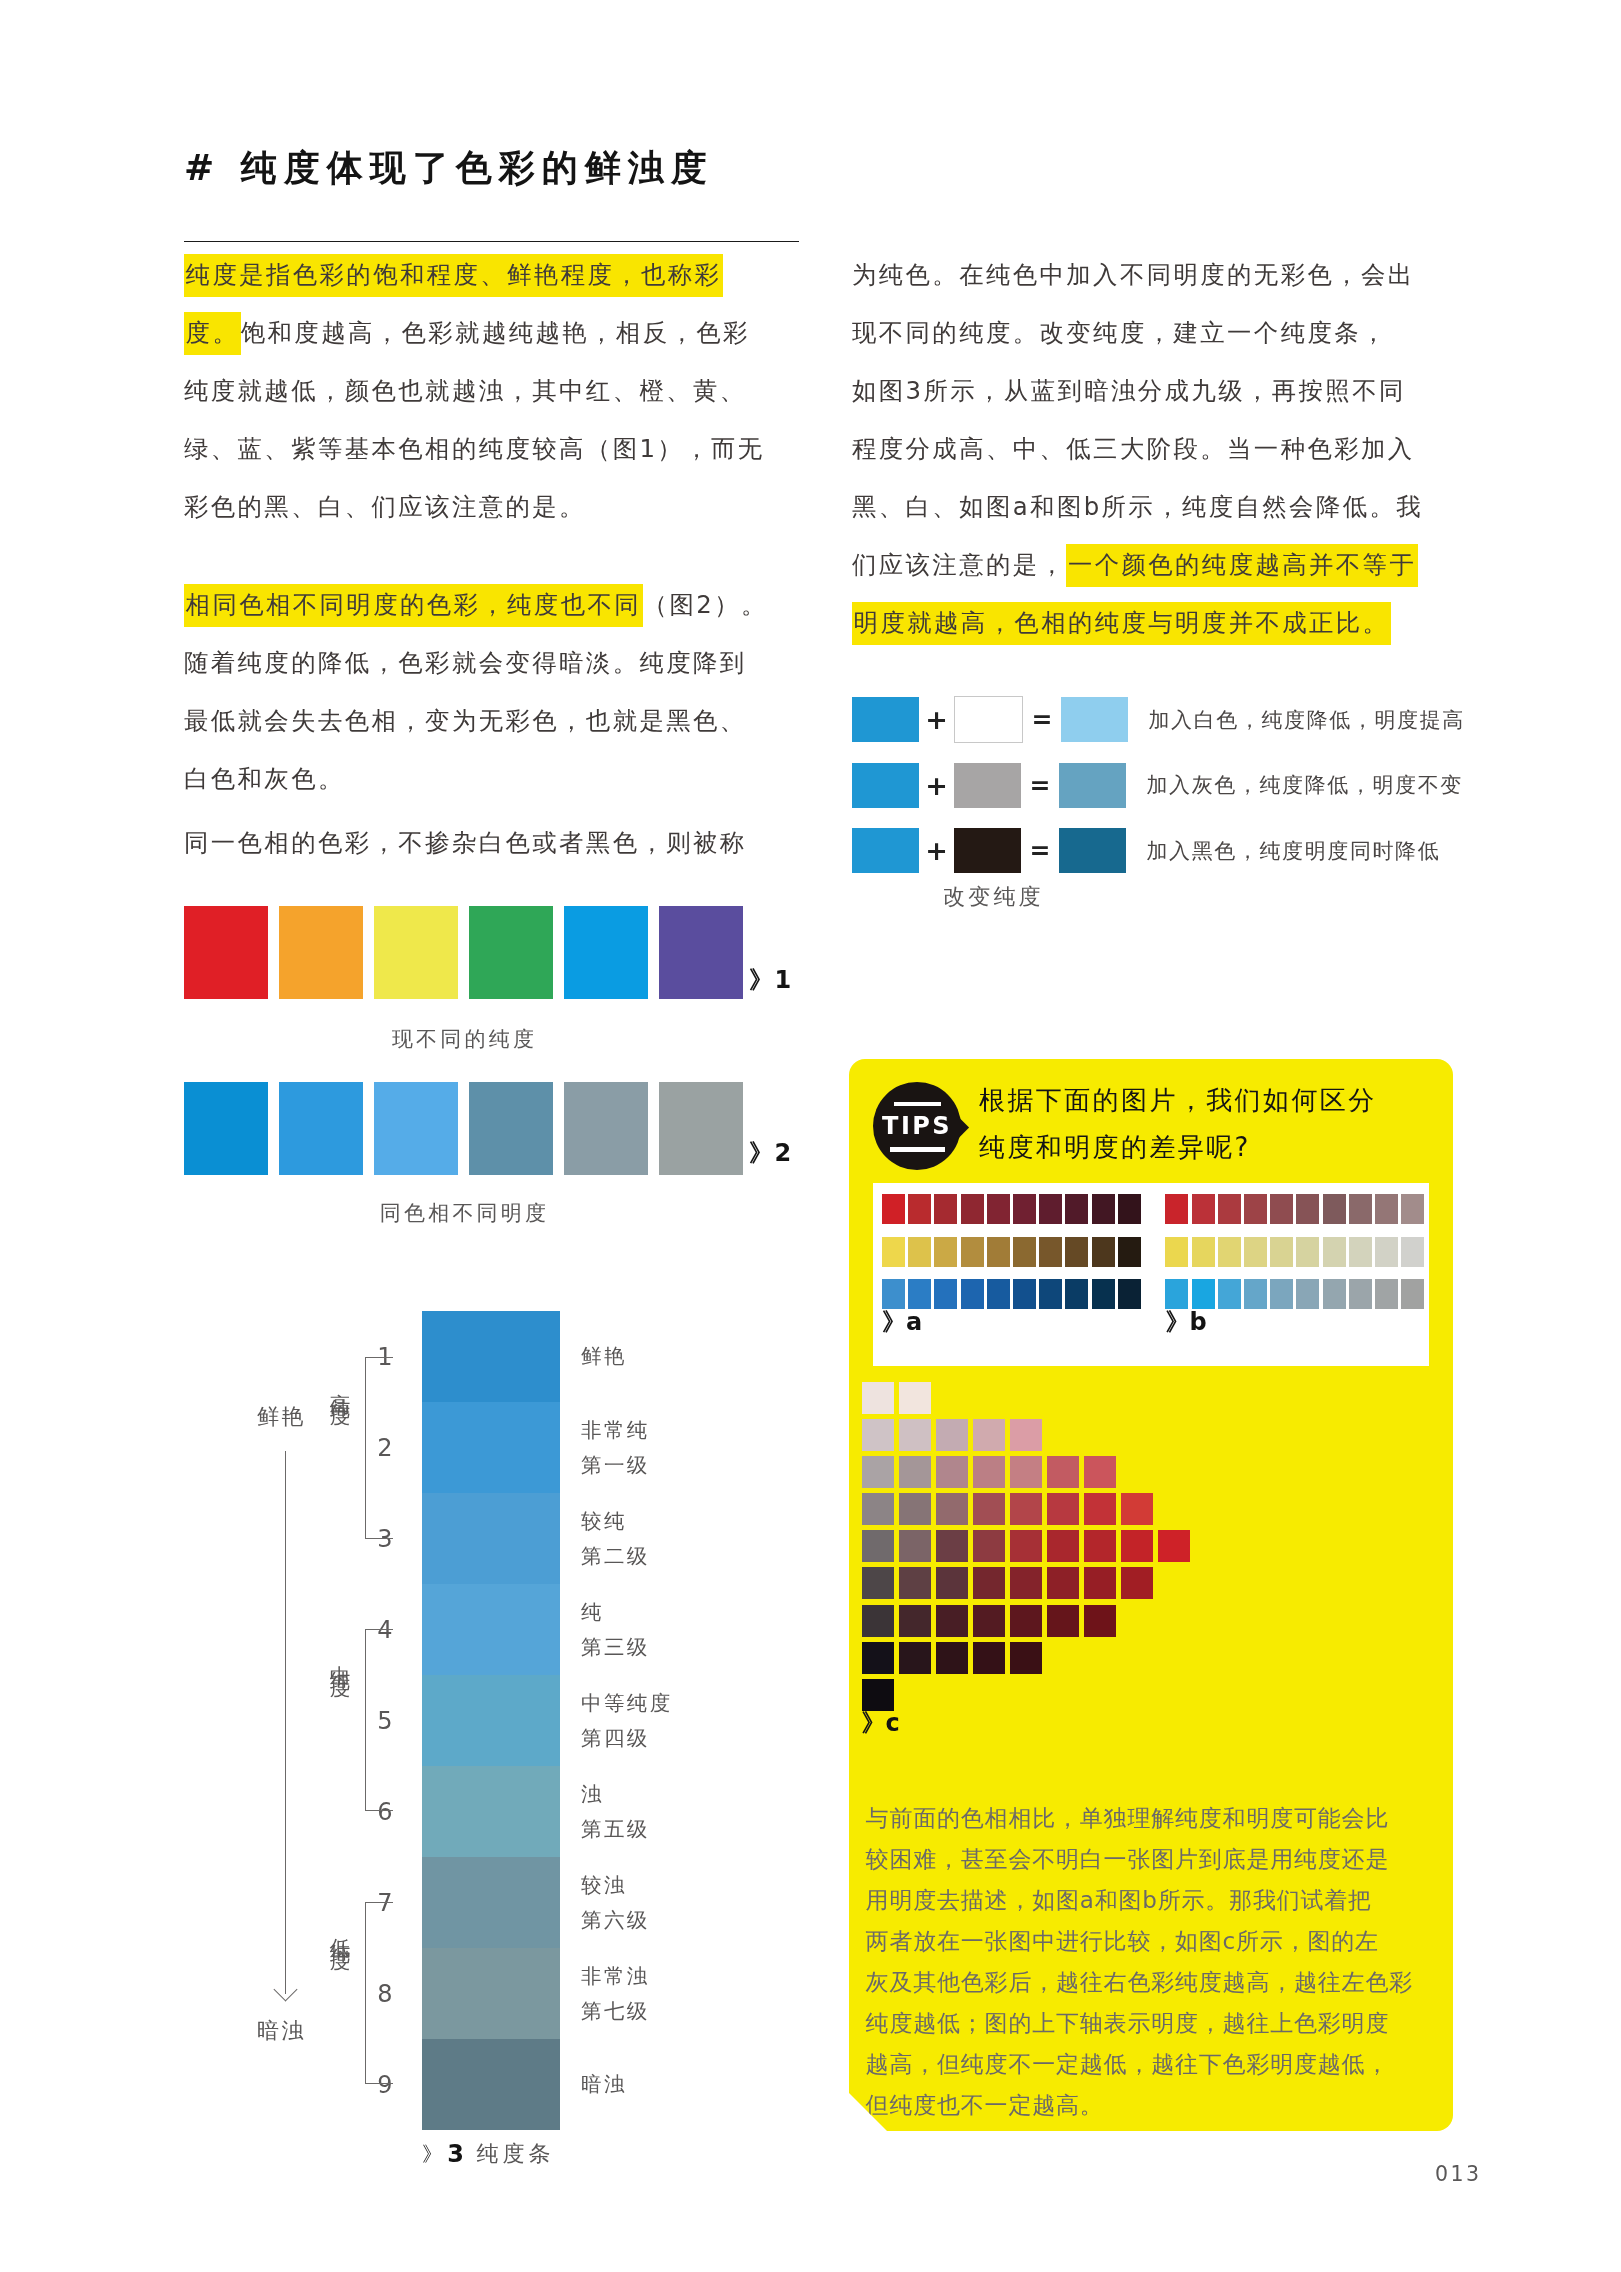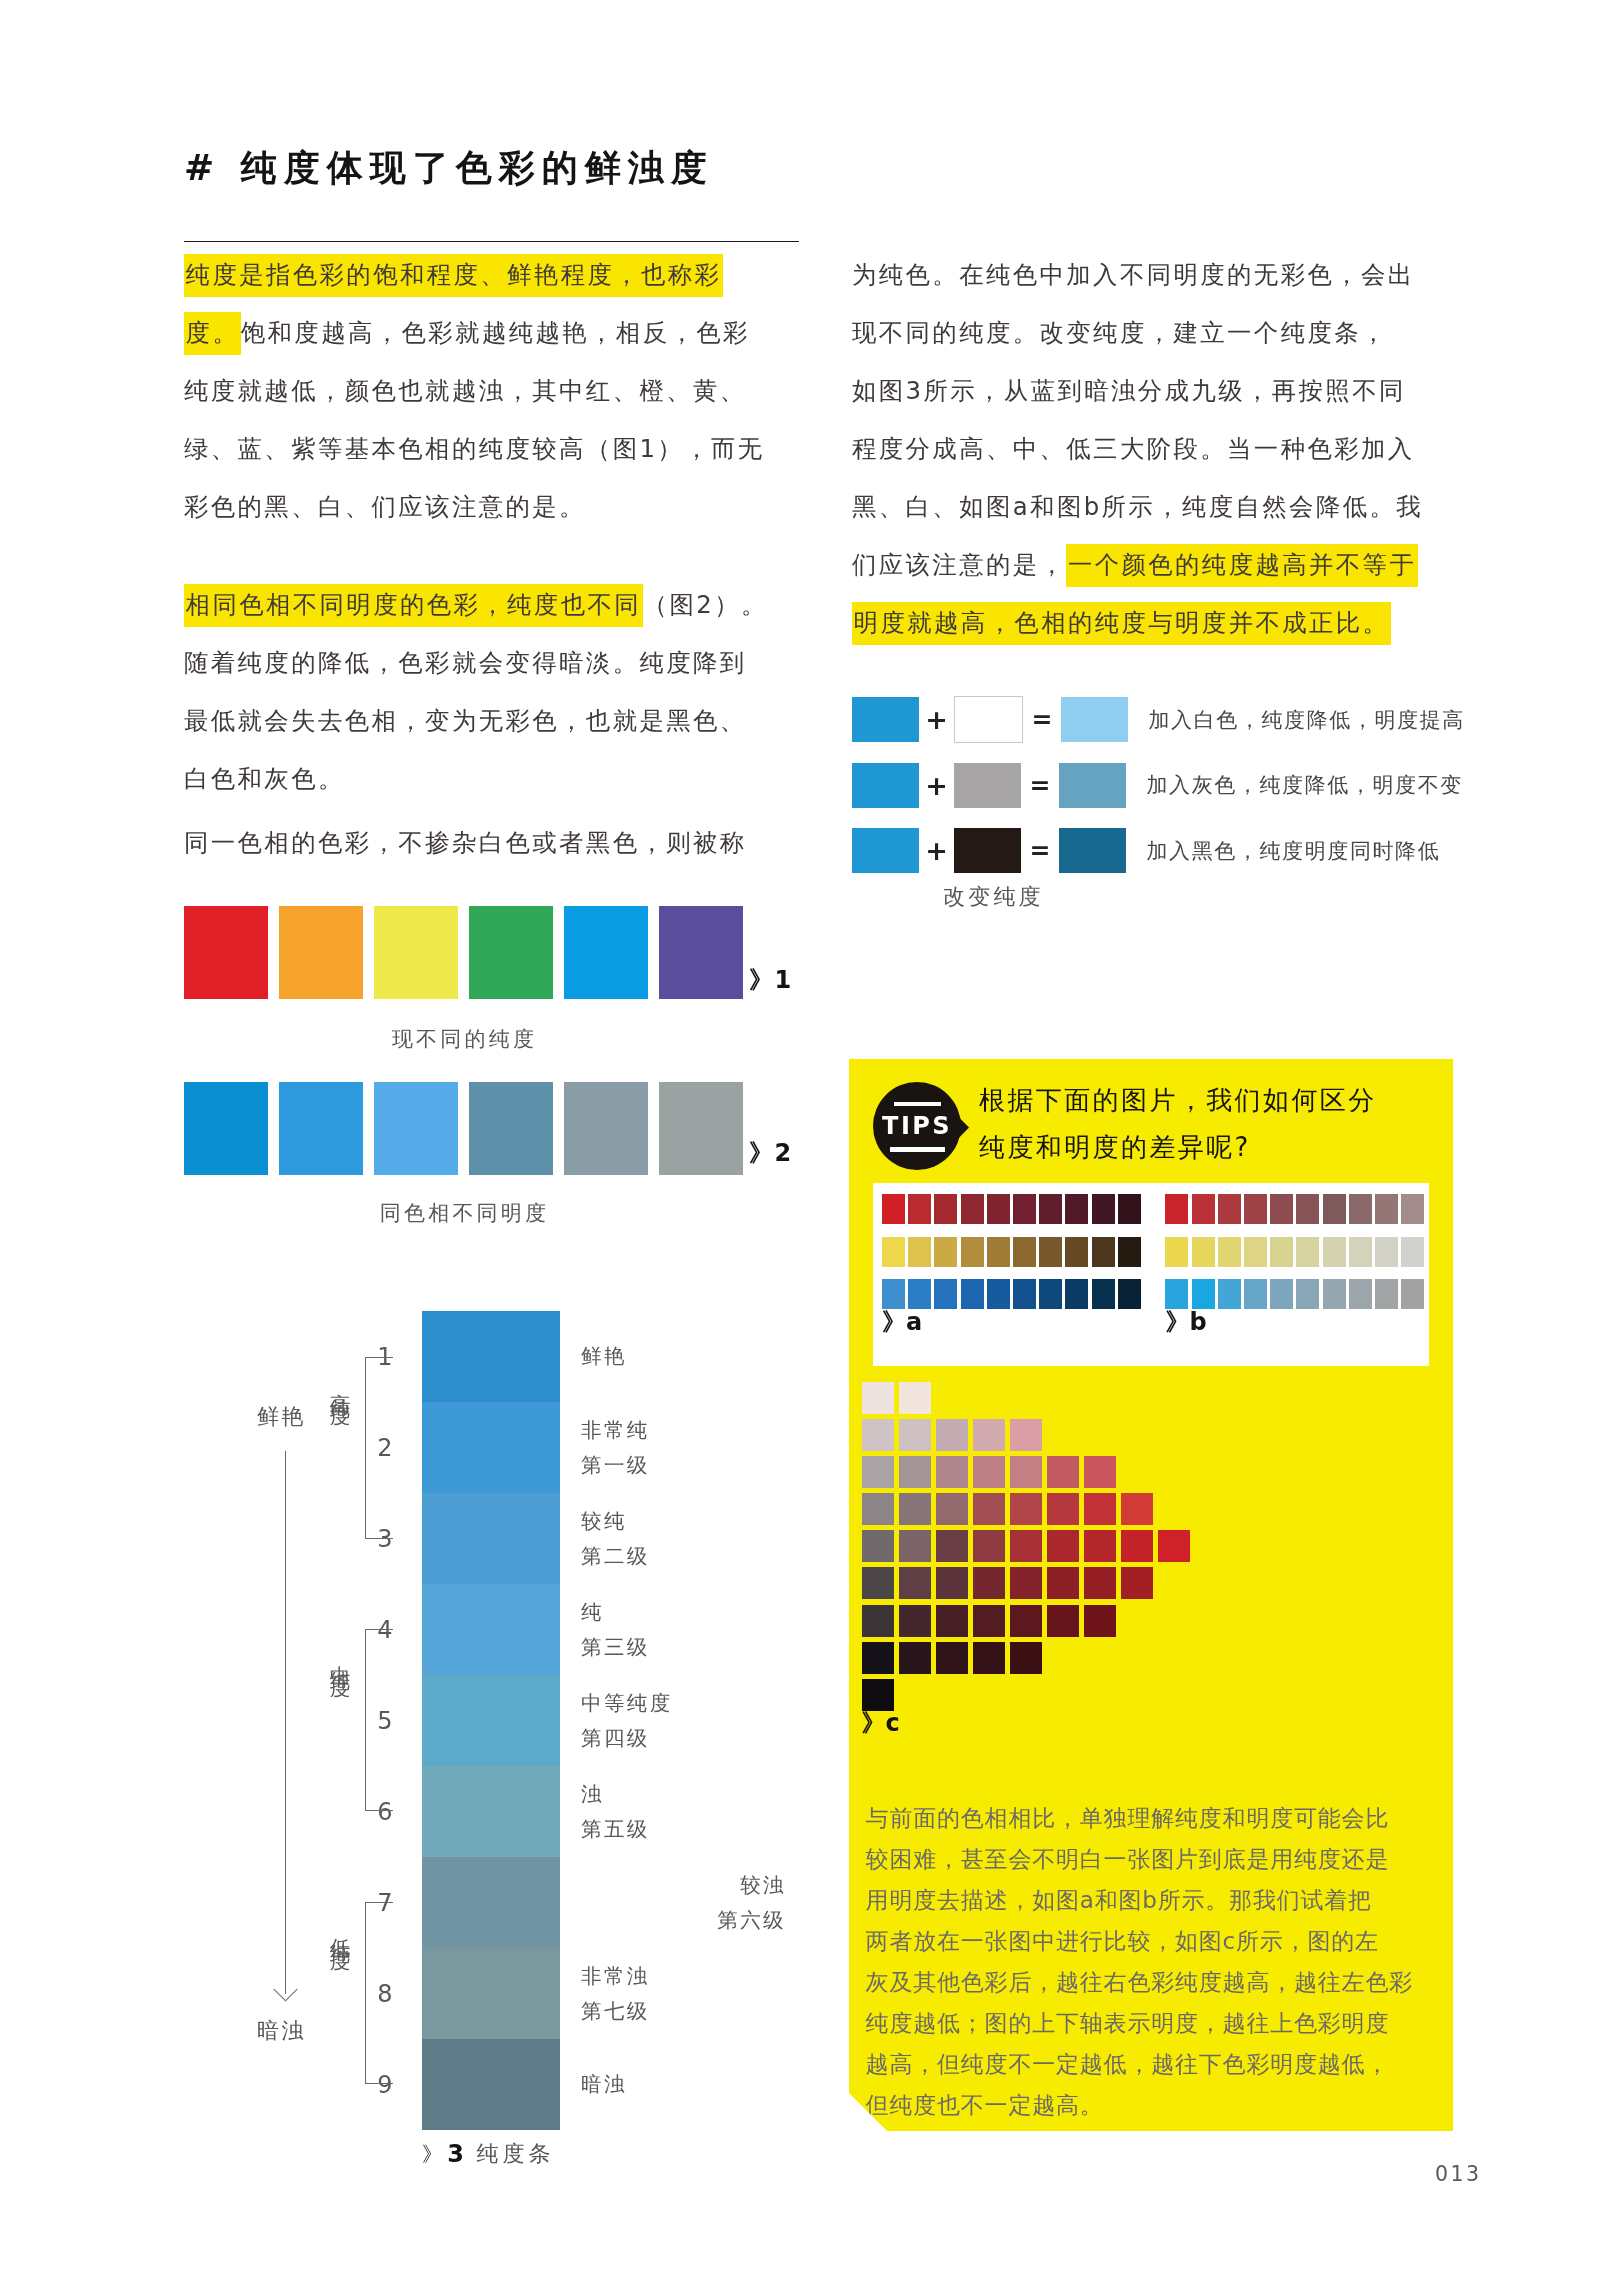--- a/index.html
+++ b/index.html
@@ -60,21 +60,21 @@
               border-bottom:1.6px solid #6b6968;transform:rotate(-45deg);}
   #vivid-label{left:257px;top:1402px;font-size:22px;color:#595757;letter-spacing:2.4px;}
   #dull-label{left:257px;top:2016px;font-size:22px;color:#595757;letter-spacing:2.4px;}
   #fig3-caption{left:422px;top:2139px;font-size:22px;color:#595757;display:flex;align-items:center;}
   #fig3-caption .chev{font-size:20.5px;color:#222;margin-right:4.7px;}
   #fig3-caption .num{font-weight:700;font-size:24px;color:#141414;margin-right:12.6px;}
   #fig3-caption .captxt{letter-spacing:4px;}
 
   
   #tips{left:849px;top:1059px;width:604px;height:1072px;background:var(--tipsbg);
-        clip-path:polygon(0 0,100% 0,100% 100%,38px 100%,0 calc(100% - 38px));}
+        clip-path:polygon(0 0,100% 0,100% 100%,38px 100%,0 calc(100% - 38px));border-radius:16px;}
   #tips-badge{left:24px;top:23px;width:88px;height:88px;}
   .badge-circle{position:absolute;inset:0;background:#191412;border-radius:50%;}
   .badge-tab{position:absolute;left:71px;top:35px;width:20.5px;height:20.5px;background:#191412;
              transform:rotate(45deg);}
   .badge-line-top{position:absolute;left:20.5px;top:20px;width:47px;height:4px;background:#fff;}
   .badge-line-bot{position:absolute;left:16.6px;top:65px;width:55px;height:4.7px;background:#fff;}
   .badge-text{position:absolute;left:0;right:0;top:30px;text-align:center;color:#fff;
               font-size:24px;font-weight:700;letter-spacing:2.4px;}
   .tips-h{left:130px;font-size:26px;color:#141414;letter-spacing:2.4px;font-weight:500;}
   #tips-h1{top:24px;}
@@ -219,21 +219,21 @@
         <div>第三级</div>
       </div>
       <div class="plab" style="height: 91px;">
         <div>中等纯度</div>
         <div>第四级</div>
       </div>
       <div class="plab" style="height: 91px;">
         <div>浊</div>
         <div>第五级</div>
       </div>
-      <div class="plab" style="height: 91px; align-items: flex-end;">
+      <div class="plab" style="height: 91px;">
         <div>较浊</div>
         <div>第六级</div>
       </div>
       <div class="plab" style="height: 91px;">
         <div>非常浊</div>
         <div>第七级</div>
       </div>
       <div class="plab" style="height: 91px;">
         <div>暗浊</div>
       </div>

